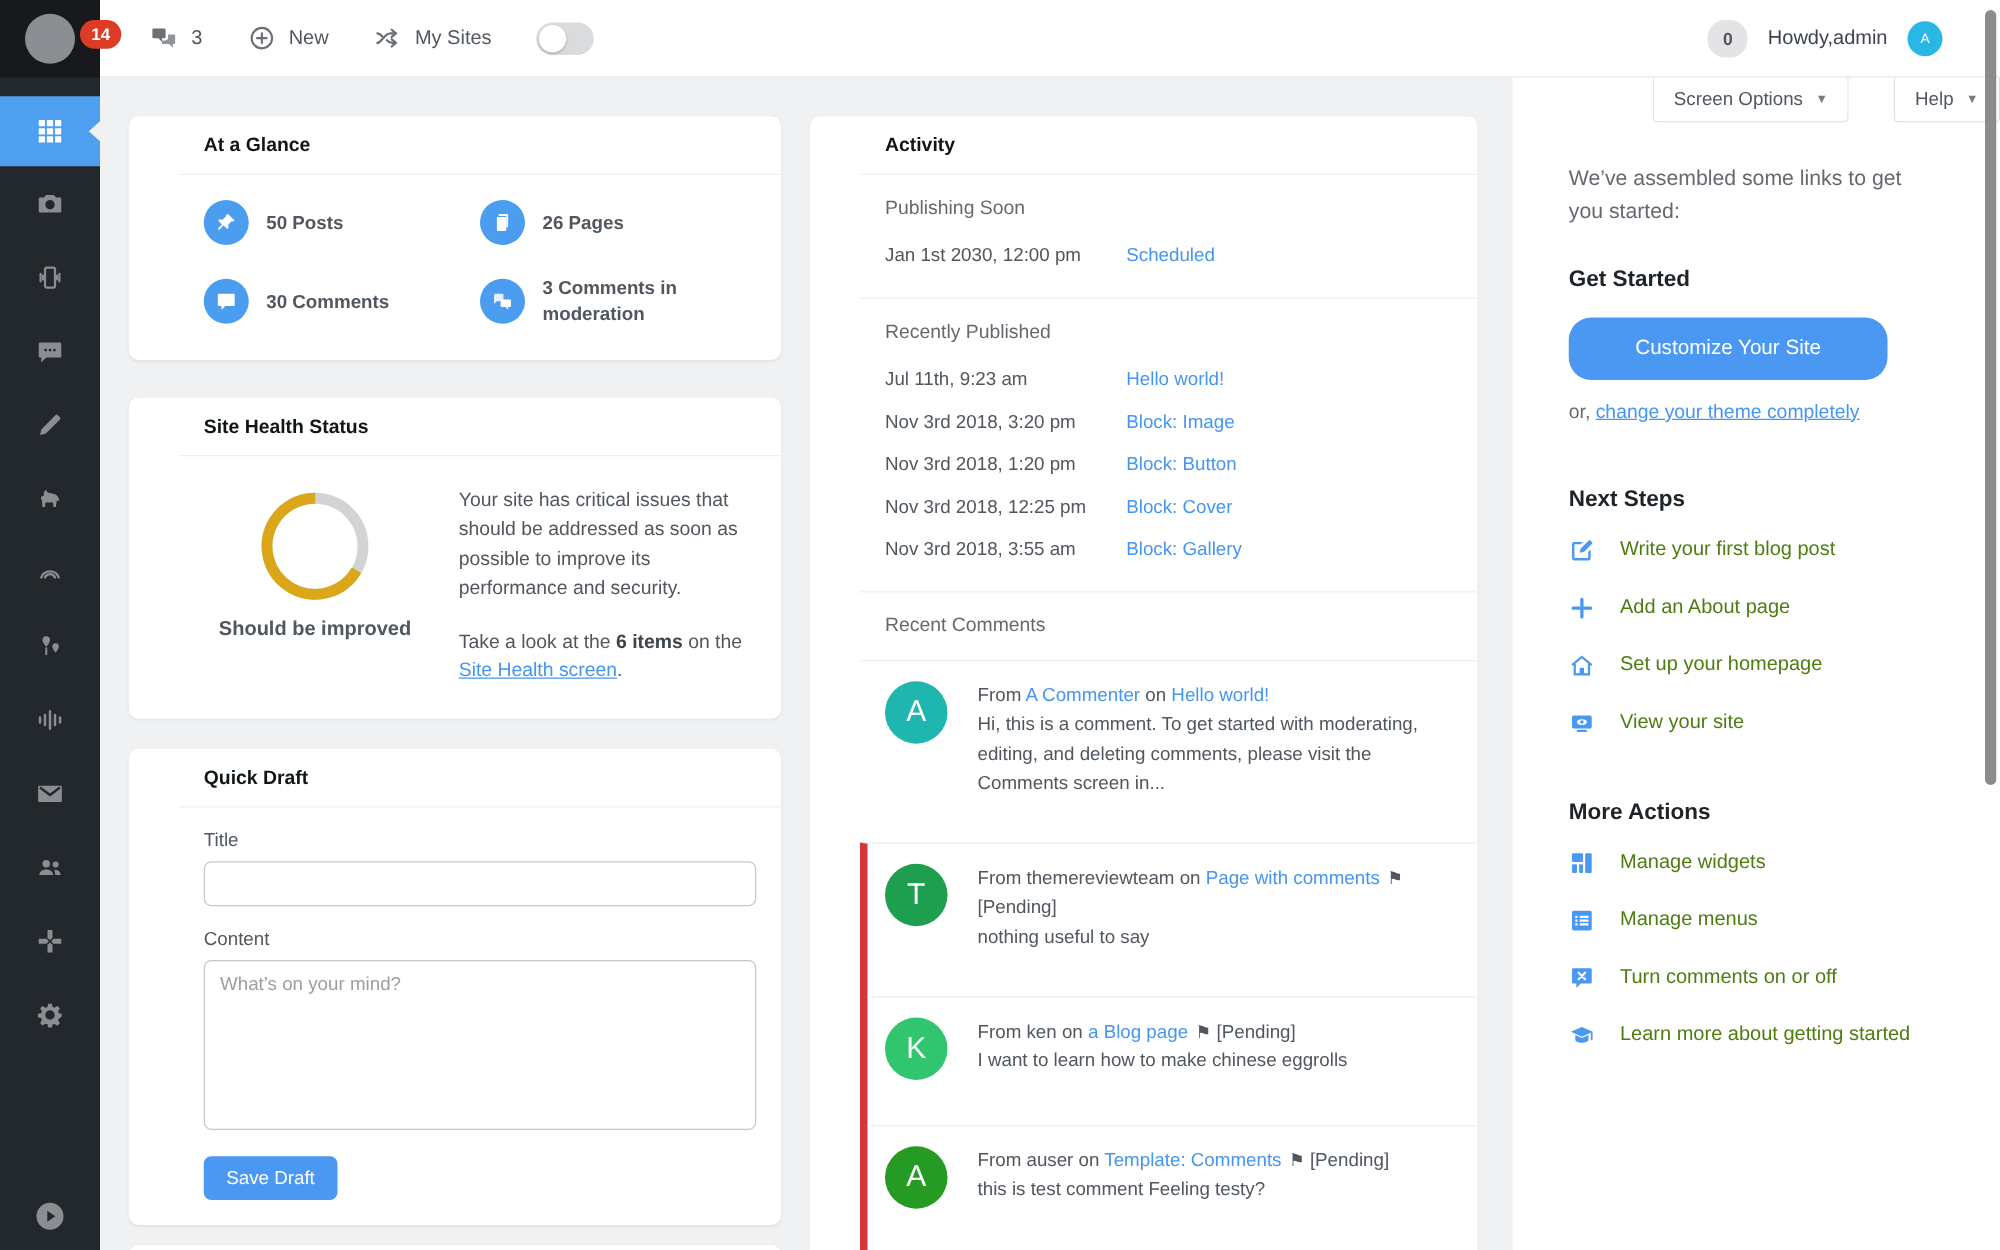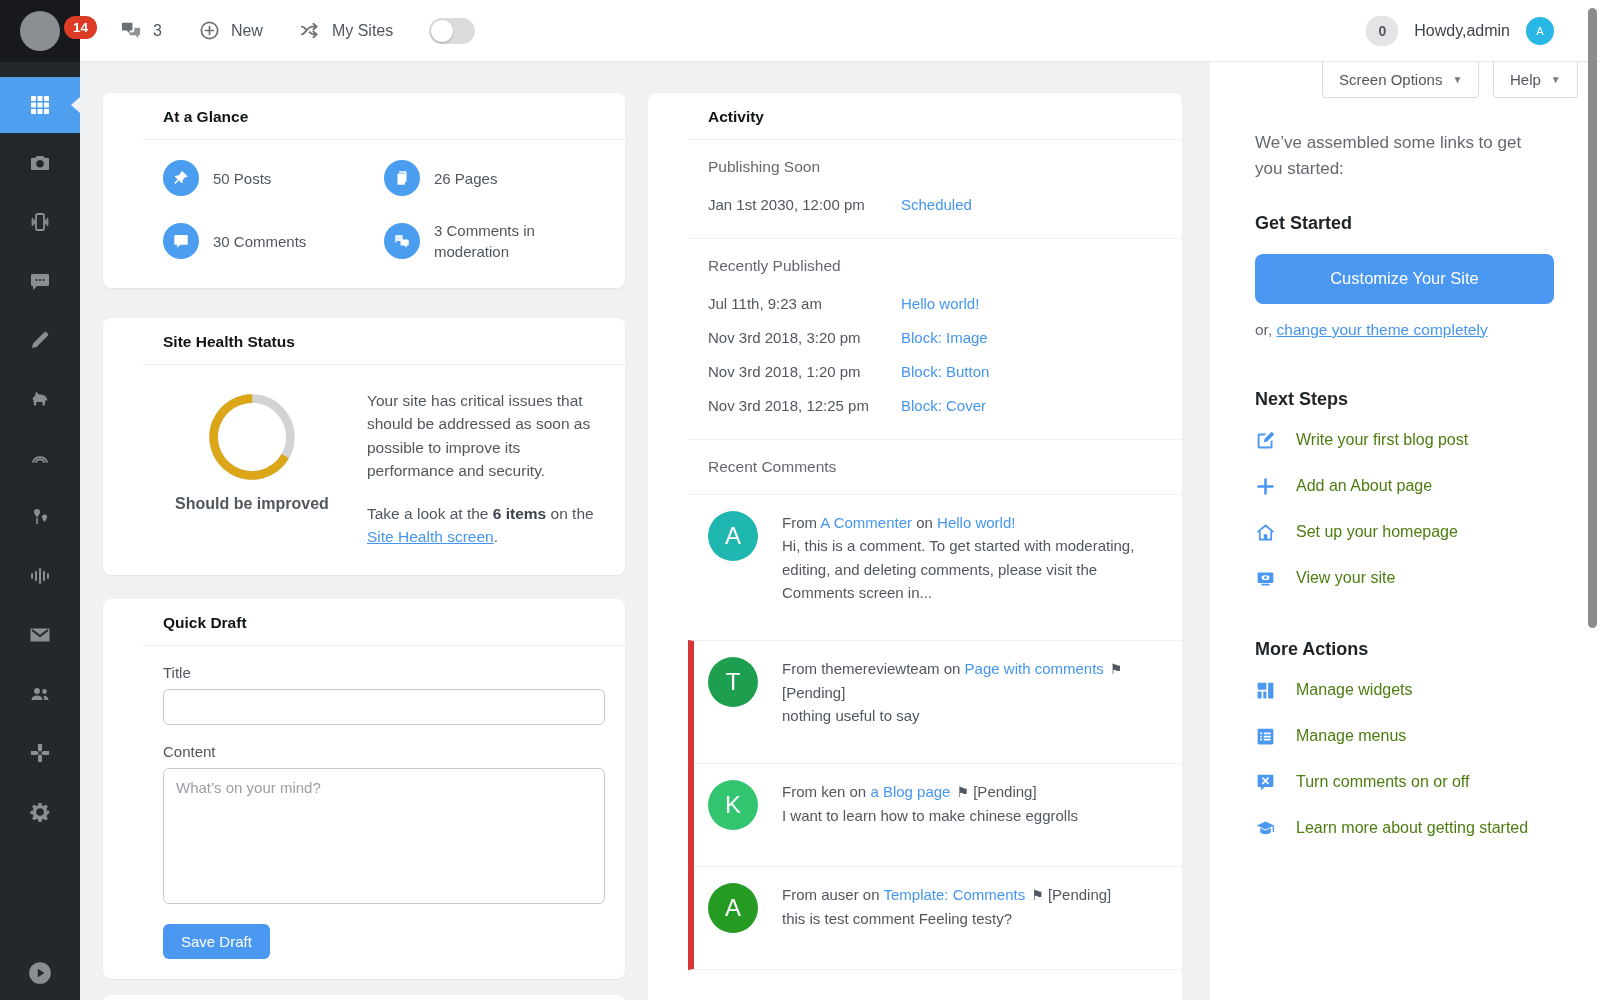--- a/index.html
+++ b/index.html
@@ -43,21 +43,21 @@
     display:flex; align-items:center; justify-content:center; }
 
   
   .card { background:#fff; border-radius:8px; box-shadow:0 1px 2px rgba(16,24,40,.06); overflow:hidden;padding-left:40px; }
   .card-h { padding:15px 20px 13px; font-size:15.5px; font-weight:700; color:#101517; border-bottom:1px solid #eef0f2; }
 
   .col-left { position:absolute; left:103px; top:93px; width:522px; z-index:5; }
 
   
   .glance-body { padding:20px 20px 26px; display:grid; grid-template-columns:1fr 1fr; row-gap:24px; }
-  .glance-item { display:flex; align-items:center; gap:14px; font-size:15px; color:#50575e; }
+  .glance-item { display:flex; align-items:center; gap:14px; font-size:15px; color:#50575e;font-weight:bold; }
   .glance-ico { width:36px; height:36px; border-radius:50%; background:#4a9def; color:#fff; flex:none;
     display:flex; align-items:center; justify-content:center; }
   .glance-ico svg { width:18px; height:18px; }
   .glance-label { line-height:1.4; cursor:pointer; }
 
   
   .health-body { display:flex; padding:24px 22px 26px 18px; gap:24px; }
   .health-left { width:182px; text-align:center; flex:none; }
   .health-status { font-weight:700; color:#50575e; font-size:16px; margin-top:10px; }
   .health-text { font-size:15.5px; line-height:1.5; color:#50575e; }
@@ -94,26 +94,26 @@
   .pending-group .comment { padding-left:14px; }
   .pending-group .comment + .comment { border-top:1px solid #eef0f2; }
 
   
   .right-panel { position:absolute; left:1210px; top:62px; right:0; bottom:0; background:#fff; z-index:10; }
   .tab-btn { position:absolute; top:0; background:#fff; border:1px solid #dcdcde; border-top:none;
     border-radius:0 0 4px 4px; font-size:15px; color:#50575e; padding:9px 16px; display:flex; gap:10px;
     align-items:center; cursor:pointer;margin-left:32px; }
   .tab-btn .caret { font-size:10px; color:#787c80; }
   .tab-screen { left:80px; }
-  .tab-help { left:251px; }
+  .tab-help { left:273px; }
   .rp-content { padding:68px 20px 0 45px; width:345px; }
   .rp-intro { font-size:17px; color:#646970; line-height:1.55; }
   .rp-h { font-size:18px; font-weight:700; color:#1d2327; margin:30px 0 20px; }
-  .btn-customize { display:block; width:299px; height:50px; background:#4a98f1; color:#fff; font-size:16.5px;
-    border:none; border-radius:8px; font-family:"Liberation Sans",sans-serif; cursor:pointer; }
+  .btn-customize { display:block; width:255px; height:50px; background:#4a98f1; color:#fff; font-size:16.5px;
+    border:none; border-radius:18px; font-family:"Liberation Sans",sans-serif; cursor:pointer; }
   .or-line { margin-top:17px; font-size:15.5px; color:#646970; }
   .rp-links { margin-top:6px; }
   .link-item { display:flex; align-items:center; gap:20px; margin-bottom:25px; font-size:16px; color:#4d7c0f; cursor:pointer; }
   .link-item svg { width:21px; height:21px; flex:none; }
   .mt-extra { margin-top:50px; }
 
   
   .scrollbar { position:absolute; right:3px; top:8px; width:9px; height:620px; background:#7d7f82;
     border-radius:5px; z-index:60; opacity:.9; }
 
@@ -359,20 +359,24 @@
         <a class="link">Block: Image</a>
       </div>
       <div class="act-row">
         <span class="act-date">Nov 3rd 2018, 1:20 pm</span>
         <a class="link">Block: Button</a>
       </div>
       <div class="act-row">
         <span class="act-date">Nov 3rd 2018, 12:25 pm</span>
         <a class="link">Block: Cover</a>
       </div>
+      <div class="act-row">
+        <span class="act-date">Nov 3rd 2018, 3:55 am</span>
+        <a class="link">Block: Gallery</a>
+      </div>
     </div>
 
     <div class="act-section" style="padding-bottom:14px;">
       <div class="act-subhead" style="margin-bottom:4px;">Recent Comments</div>
     </div>
 
     <div class="comment">
       <div class="c-avatar" style="background-color: rgb(31, 182, 176);">A</div>
       <div class="c-text">
         <div><span>From </span><a class="link">A Commenter</a><span> on </span><a class="link">Hello world!</a></div>

